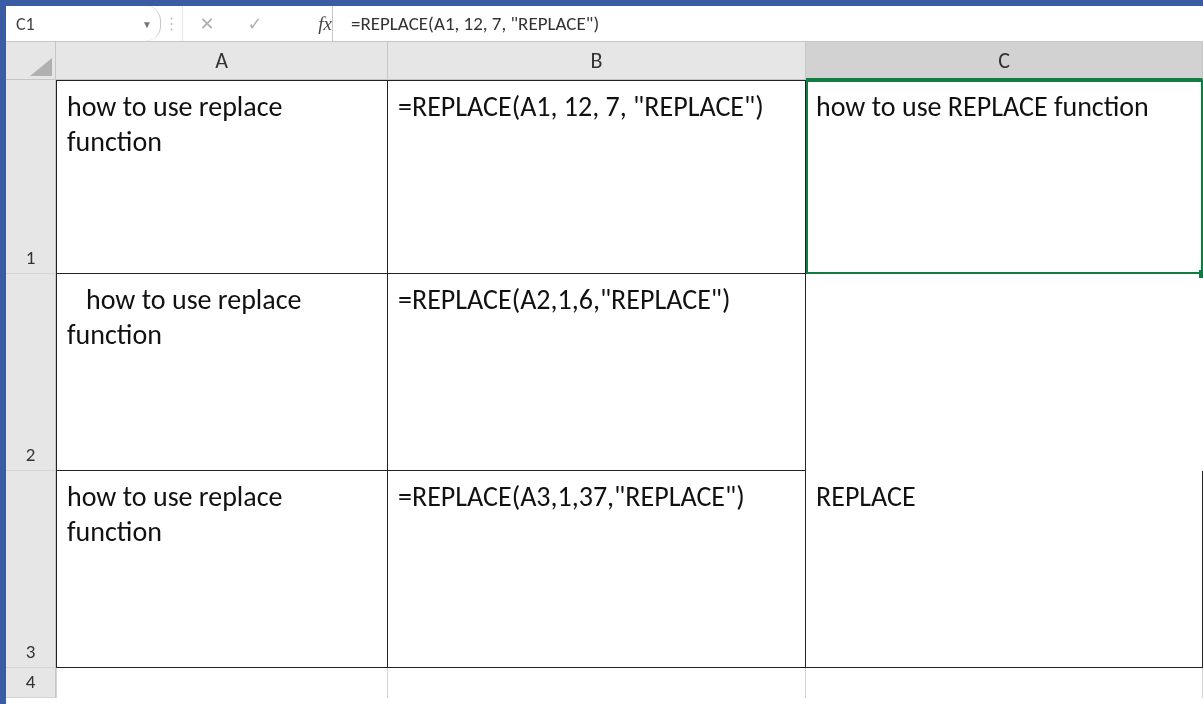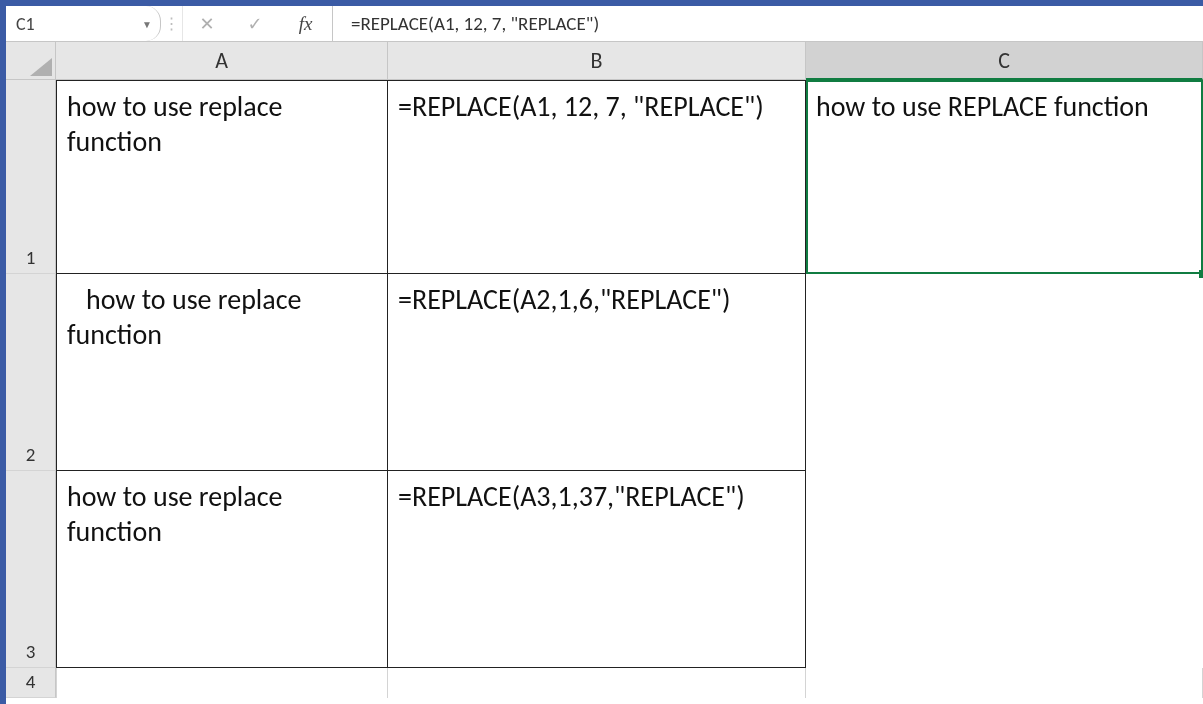--- a/index.html
+++ b/index.html
@@ -58,21 +58,21 @@
     display: flex;
     align-items: center;
     justify-content: center;
     color: #b0b0b0;
     font-size: 18px;
   }
   .fb-fx {
     width: 54px;
     display: flex;
     align-items: center;
-    justify-content: center;
+    justify-content: flex-end;
     font-style: italic;
     color: #444;
     border-right: 1px solid #c6c6c6;
     font-family: "Times New Roman", serif;
     font-size: 19px;
   }
   .fb-input {
     flex: 1;
     display: flex;
     align-items: center;
@@ -265,20 +265,21 @@
         <div class="cell wB h1"><span>=REPLACE(A1, 12, 7, "REPLACE")</span></div>
         <div class="cell wC h1"><span>how to use REPLACE function</span></div>
       </div>
       <div class="row">
         <div class="cell a wA h2"><span>   how to use replace function</span></div>
         <div class="cell wB h2"><span>=REPLACE(A2,1,6,"REPLACE")</span></div>
       </div>
       <div class="row">
         <div class="cell a wA h3"><span>how to use replace function</span></div>
         <div class="cell wB h3"><span>=REPLACE(A3,1,37,"REPLACE")</span></div>
+        <div class="cell wC h3"><span>REPLACE</span></div>
       </div>
       <div class="row partial">
         <div class="cell a wA h4" style="border-bottom:none;border-right:1px solid #d4d4d4;border-left:1px solid #d4d4d4"></div>
         <div class="cell wB h4" style="border-bottom:none;border-right:1px solid #d4d4d4"></div>
         <div class="cell wC h4" style="border-bottom:none;border-right:1px solid #d4d4d4"></div>
       </div>
     </div>
   </div>
 
   <div class="selected-outline" style="left:800px; top:38px; width:397px; height:194px;"></div>

